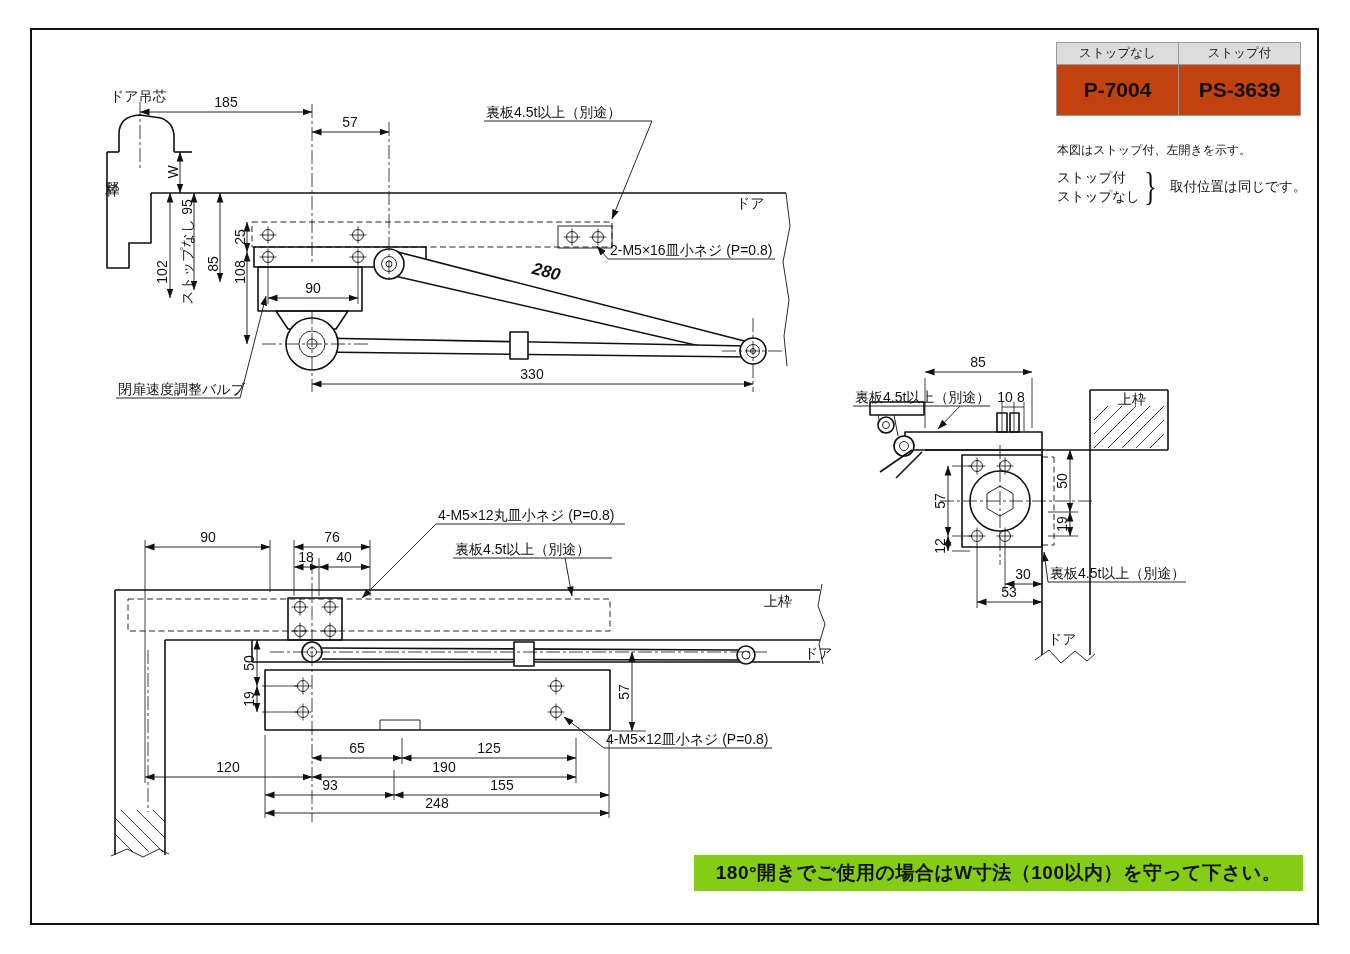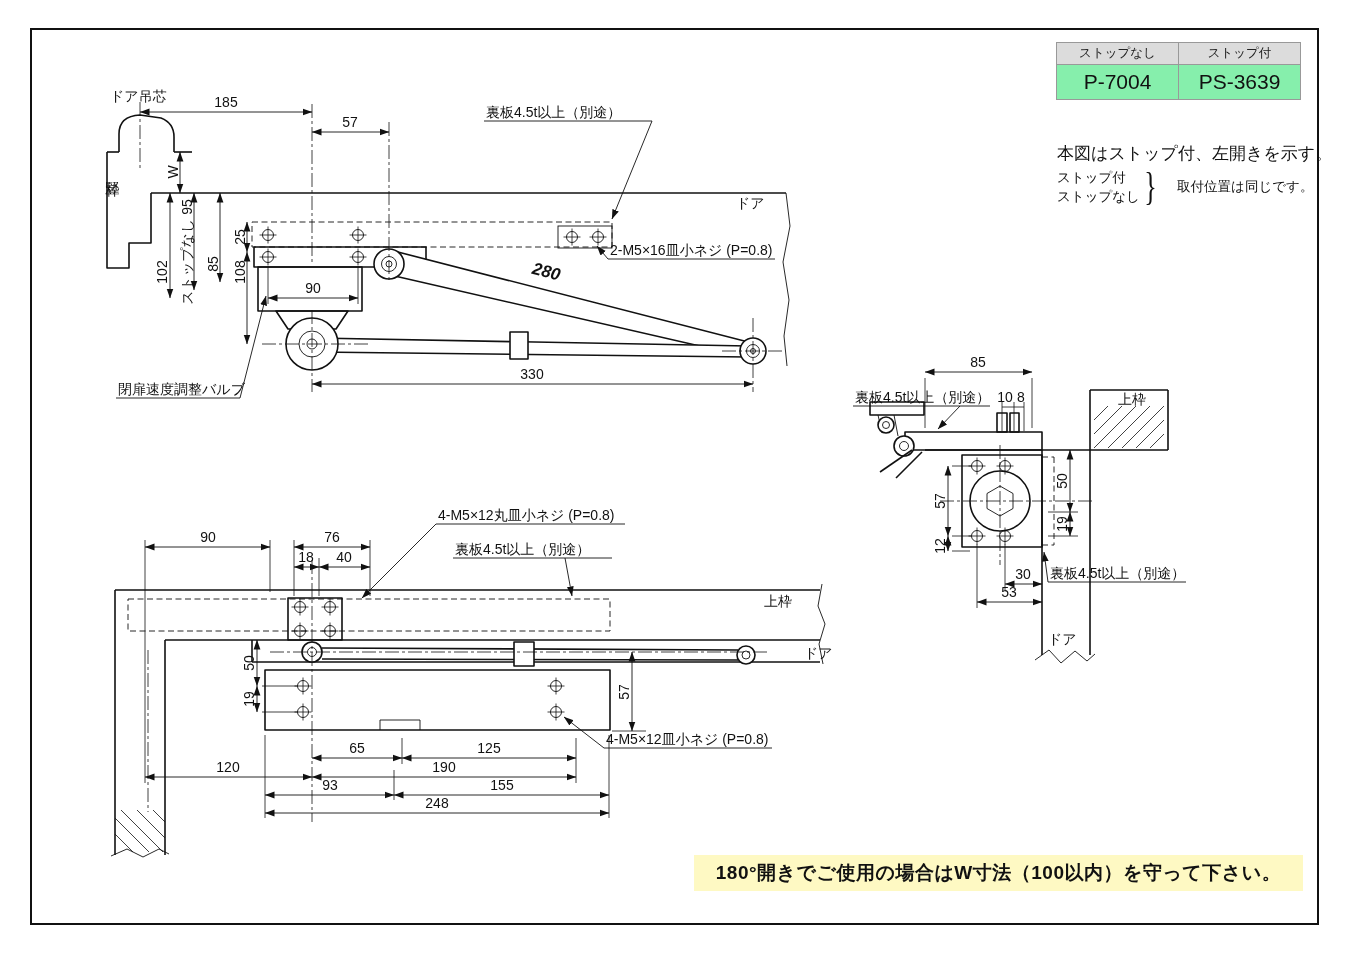--- a/index.html
+++ b/index.html
@@ -23,30 +23,30 @@
   svg text{fill:#111;font-size:14px;font-family:"Liberation Sans","DejaVu Sans",sans-serif}
   .dt{text-anchor:middle}
   .it{font-style:italic;font-weight:bold;font-size:17px;text-anchor:middle}
   .vt{writing-mode:vertical-rl;text-orientation:upright;letter-spacing:2px}
 
   
   .model-table{position:absolute;left:1056px;top:42px}
   .model-table table{border-collapse:collapse}
   .model-table th{width:122px;height:22px;background:#dcdcdc;border:1px solid #999;
     font-size:12.5px;font-weight:normal;text-align:center;color:#222}
-  .model-table td{width:122px;height:35px;border:1px solid #999;background:#86efac;
-    font-size:21px;font-weight:normal;text-align:center}
-
-  .fig-note{position:absolute;left:1057px;top:142px;font-size:17px}
+  .model-table td{width:122px;height:51px;border:1px solid #999;background:#c2410c;
+    font-size:21px;font-weight:bold;text-align:center}
+
+  .fig-note{position:absolute;left:1057px;top:142px;font-size:12px}
   .stop-note{position:absolute;left:1057px;top:163px;display:flex;align-items:center;font-size:13.5px}
   .stop-lines div{line-height:19px}
   .brace{font-size:40px;font-family:"Liberation Serif",serif;transform:scaleX(0.65);margin:0 1px;font-weight:400}
-  .stop-note-text{margin-left:16px}
-
-  .footer{position:absolute;left:694px;top:855px;width:609px;height:36px;background:#fef9c3;
+  .stop-note-text{margin-left:9px}
+
+  .footer{position:absolute;left:694px;top:855px;width:609px;height:36px;background:#84cc16;
     display:flex;align-items:center;justify-content:center;font-size:19px;font-weight:bold;letter-spacing:0.5px}
 </style>
 </head>
 <body>
 
 <div class="frame"></div>
 
 <svg class="draw" width="1350" height="954" viewBox="0 0 1350 954">
 <defs>
   <marker id="ar" viewBox="0 0 10 10" refX="9.5" refY="5" markerWidth="10" markerHeight="10" markerUnits="userSpaceOnUse" orient="auto-start-reverse">

